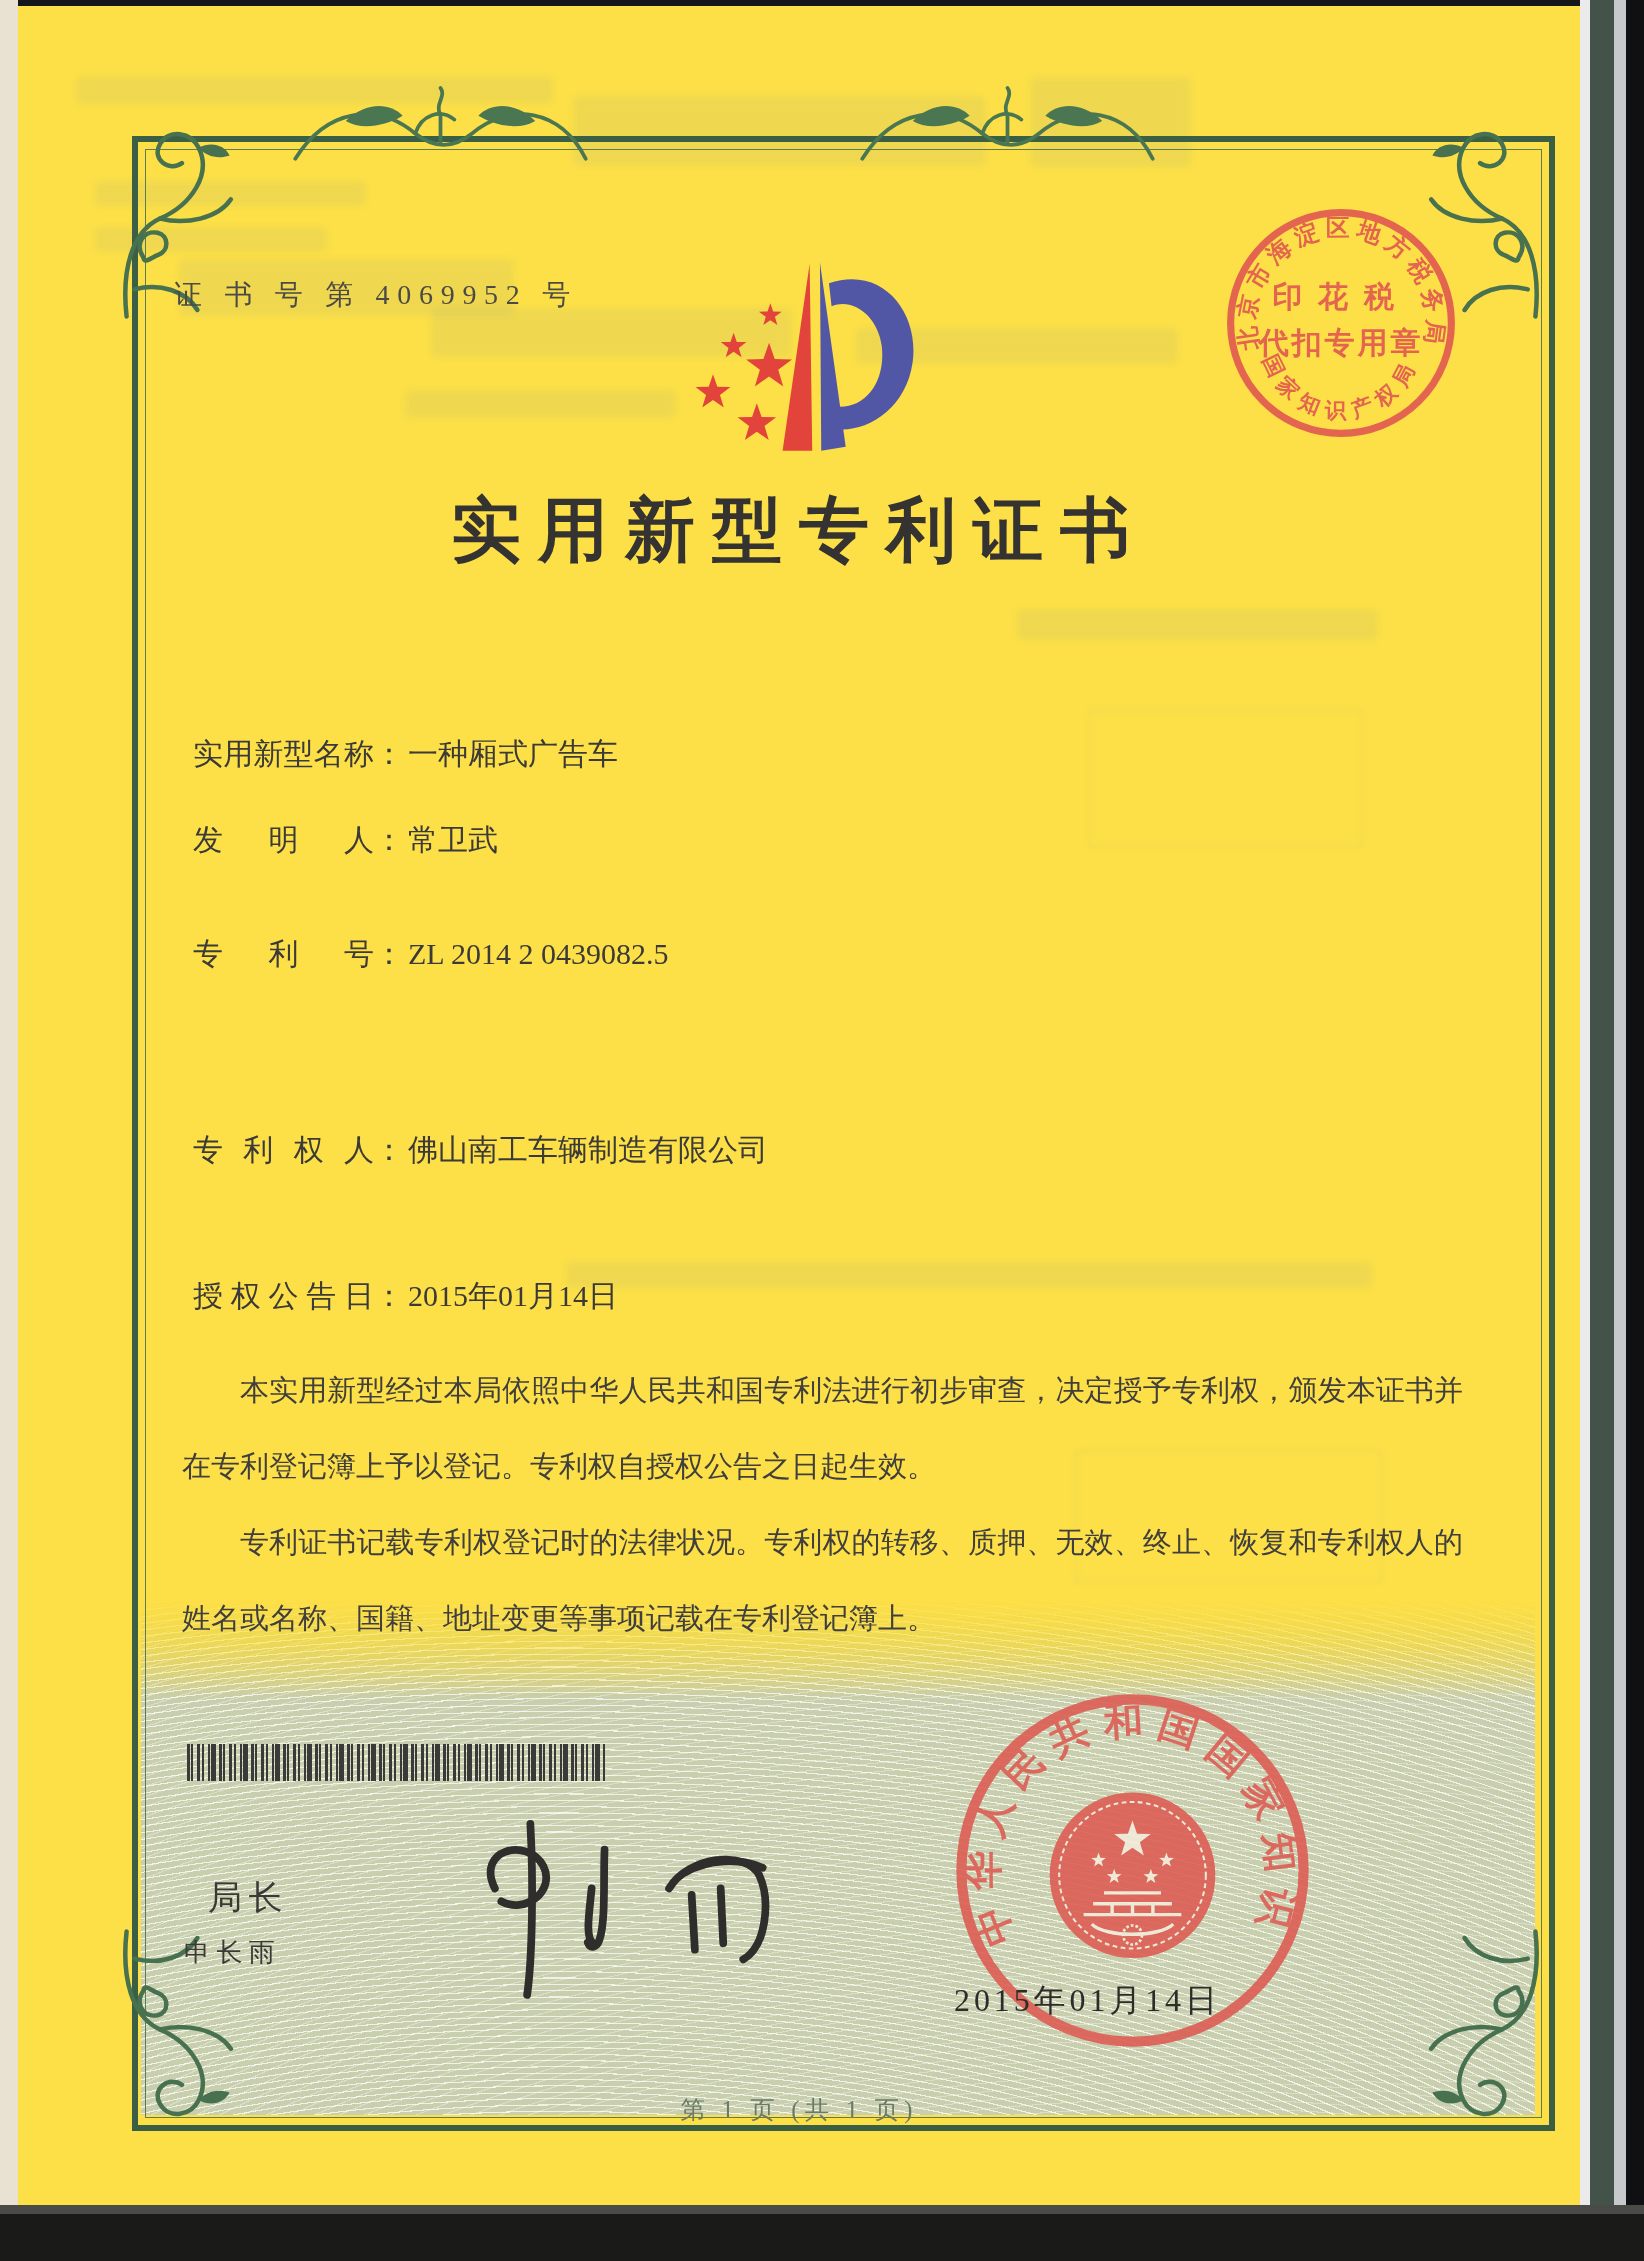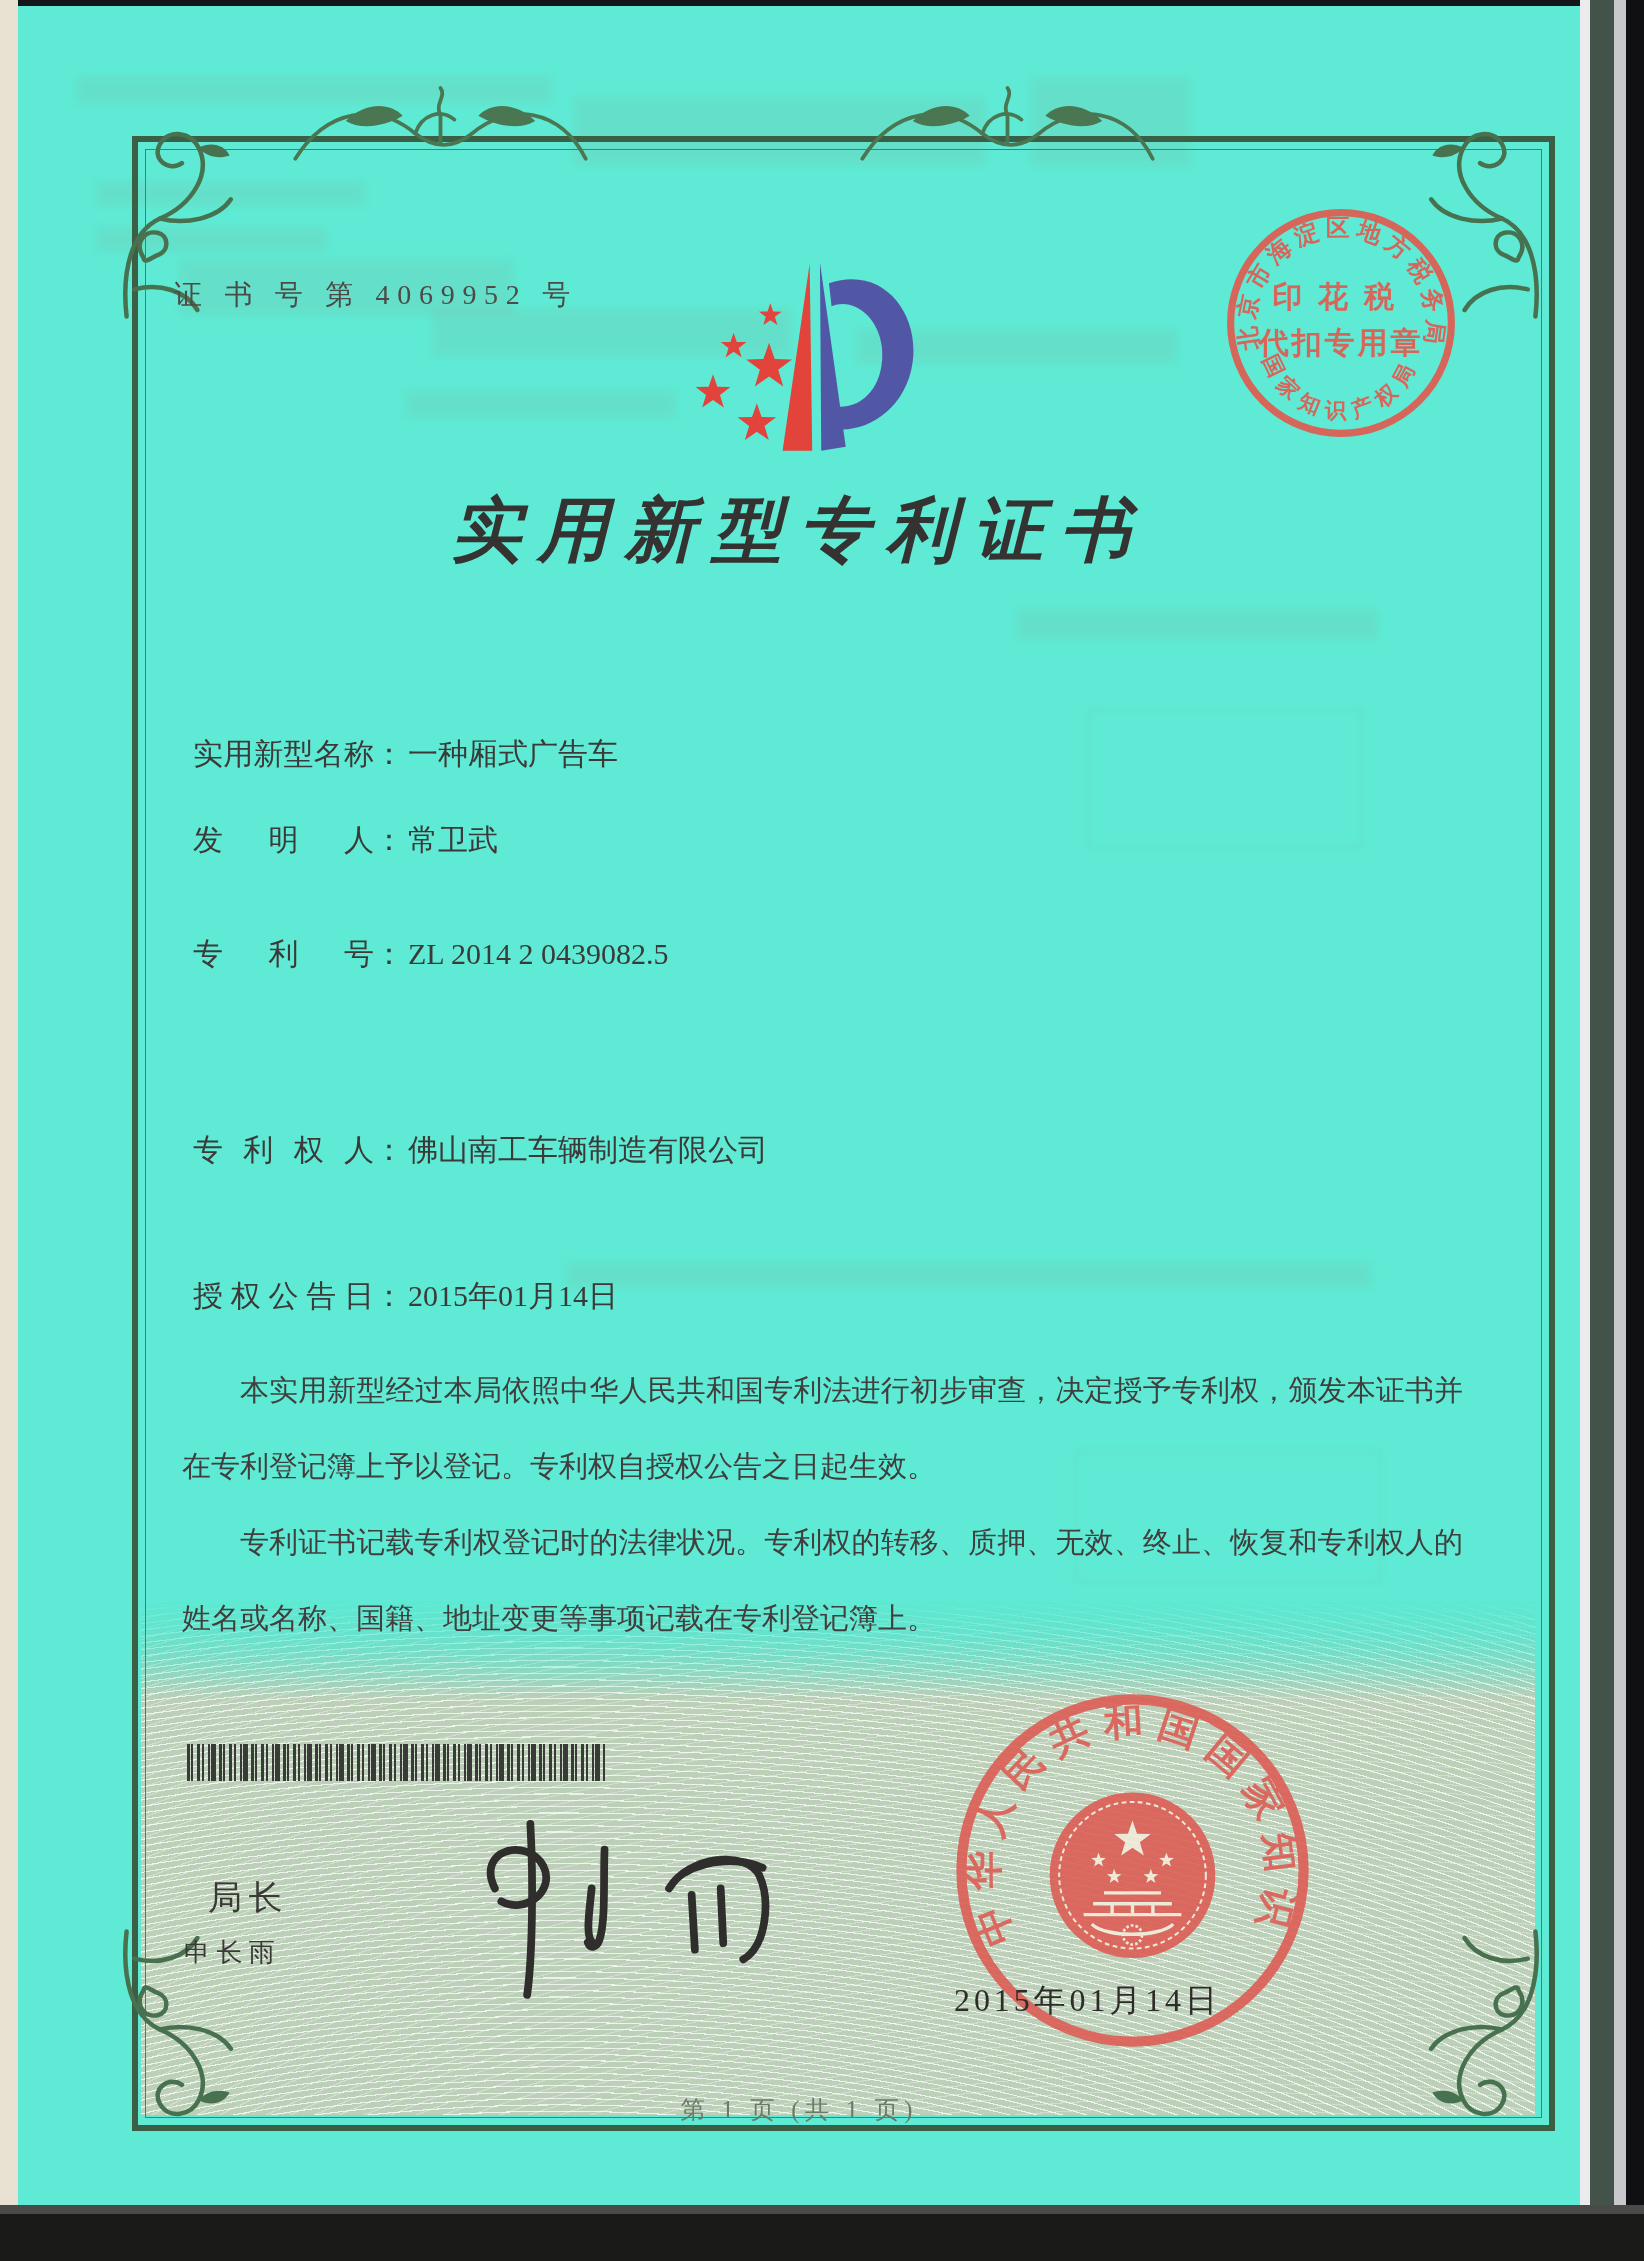--- a/index.html
+++ b/index.html
@@ -8,21 +8,21 @@
     background:#15161a;
     font-family:"Liberation Serif","DejaVu Serif",serif;
   }
   .abs{position:absolute;}
   
   .edge-right{left:1580px;top:0;width:64px;height:2261px;
     background:linear-gradient(90deg,#ebebee 0 10.3px,#44534a 10.3px 34px,#c8c9cc 34px 46px,#101013 46px 64px);}
   .edge-left{left:0;top:0;width:18px;height:2261px;background:#e9e2d2;}
   .edge-bottom{left:0;top:2205px;width:1644px;height:56px;background:linear-gradient(180deg,#4a4a46 0 9px,#1a1a18 9px 100%);}
   
-  .paper{left:18px;top:6.4px;width:1562px;height:2199px;background:#5eead4;}
+  .paper{left:18px;top:6.4px;width:1562px;height:2199px;background:#fde047;}
   
   .ghost{position:absolute;background:#8fa08a;opacity:.12;filter:blur(3.9px);border-radius:5.2px;}
   .ghost-box{position:absolute;border:2.6px solid #8fa08a;opacity:.14;filter:blur(2.6px);border-radius:3.9px;}
   
   .guilloche{
     left:123px;top:1593px;width:1394px;height:516px;
     background:
       repeating-radial-gradient(ellipse 1676px 967px at 30% 215%, rgba(255,255,255,.65) 0 1.9px, rgba(146,164,134,.20) 1.9px 11px),
       repeating-radial-gradient(ellipse 1805px 1032px at 75% 225%, rgba(255,255,255,.4) 0 1.9px, rgba(146,164,134,.12) 1.9px 15px),
       linear-gradient(180deg, rgba(222,226,207,0) 0 26px, rgba(219,224,204,.9) 103px 100%);
@@ -31,21 +31,21 @@
   }
   
   .frame-outer{left:114px;top:130px;width:1411px;height:1983px;border:6.4px solid #3a5f45;}
   .frame-inner{position:absolute;inset:7px;border:1.9px solid #5d7c55;}
   .orn{position:absolute;color:#47714f;}
   
   .cert-number{left:156px;top:270px;font-size:28px;letter-spacing:7.7px;color:#4c4a46;}
   .logo{left:619px;top:232px;width:277px;height:232px;}
   .tax-stamp{left:1194px;top:188px;width:258px;height:258px;opacity:.92;}
   .title{left:0;top:478px;width:1562px;text-align:center;font-size:70px;font-weight:bold;
-         letter-spacing:17px;color:#353331;font-style:italic;}
+         letter-spacing:17px;color:#353331;}
   .field-row{position:absolute;left:175px;font-size:30px;color:#3b3a38;white-space:nowrap;}
   .field-label{display:inline-block;width:181px;text-align:justify;text-align-last:justify;}
   .field-colon{display:inline-block;margin-right:3.9px;}
   .r1{top:702px;margin-top:26px;} .r2{top:814px;} .r3{top:928px;} .r4{top:1042px;} .r5{top:1124px;} .r6{top:1270px;}
   .body-text{left:164px;top:1346px;width:1281px;font-size:29px;line-height:76px;
              color:#403f3d;text-align:justify;}
   .body-text p{margin:0;text-indent:2em;}
   .barcode{left:169px;top:1738px;width:418px;height:37px;
     background:repeating-linear-gradient(90deg,
       #3a3a38 0 2.6px,transparent 2.6px 4.5px,#3a3a38 4.5px 5.8px,transparent 5.8px 9.7px,

